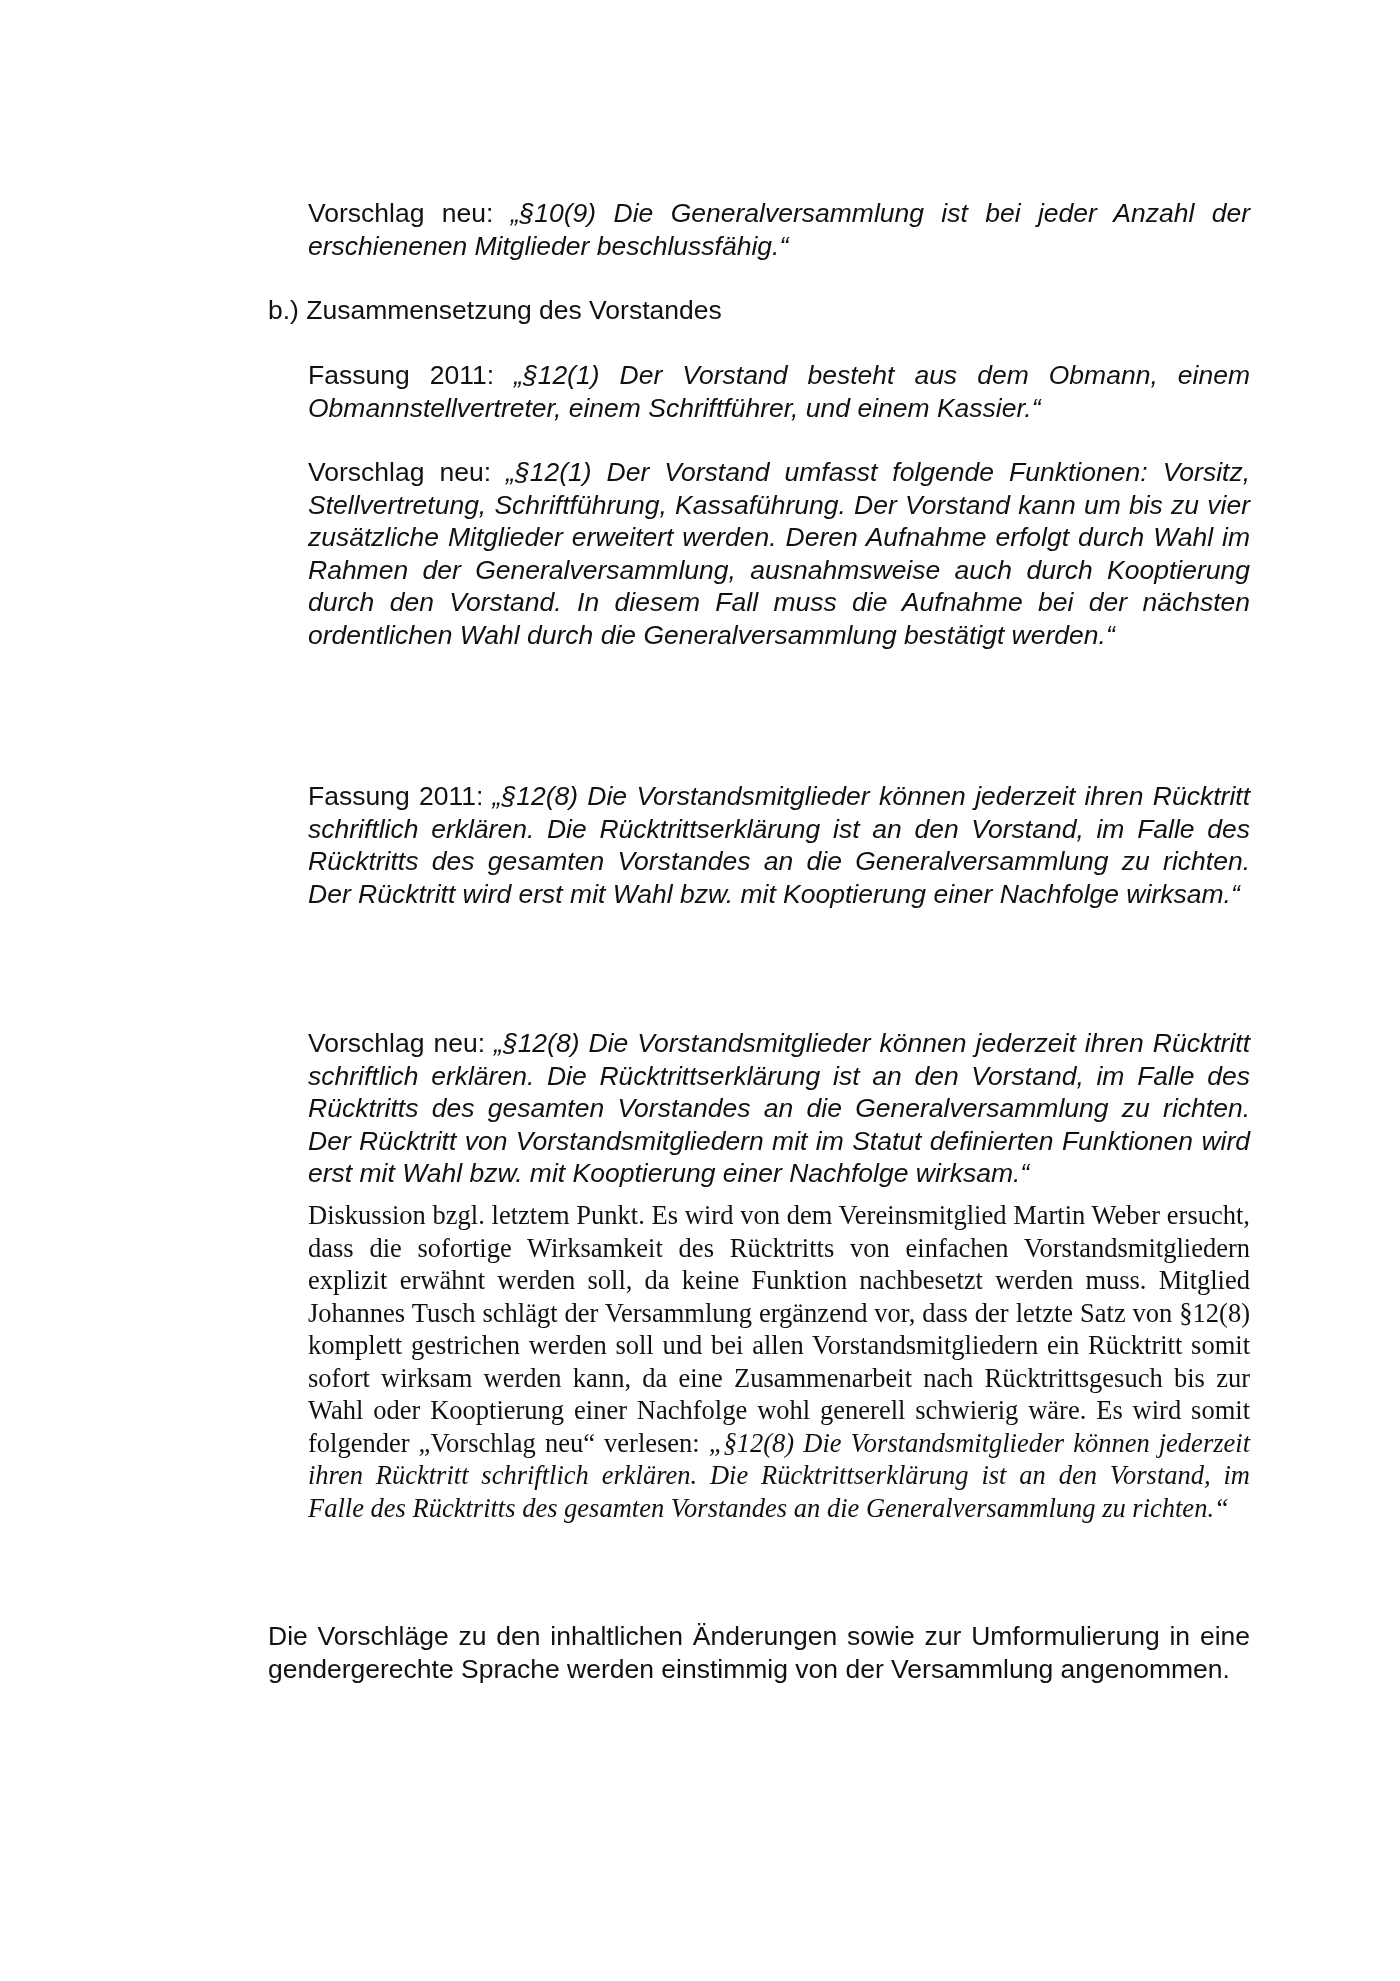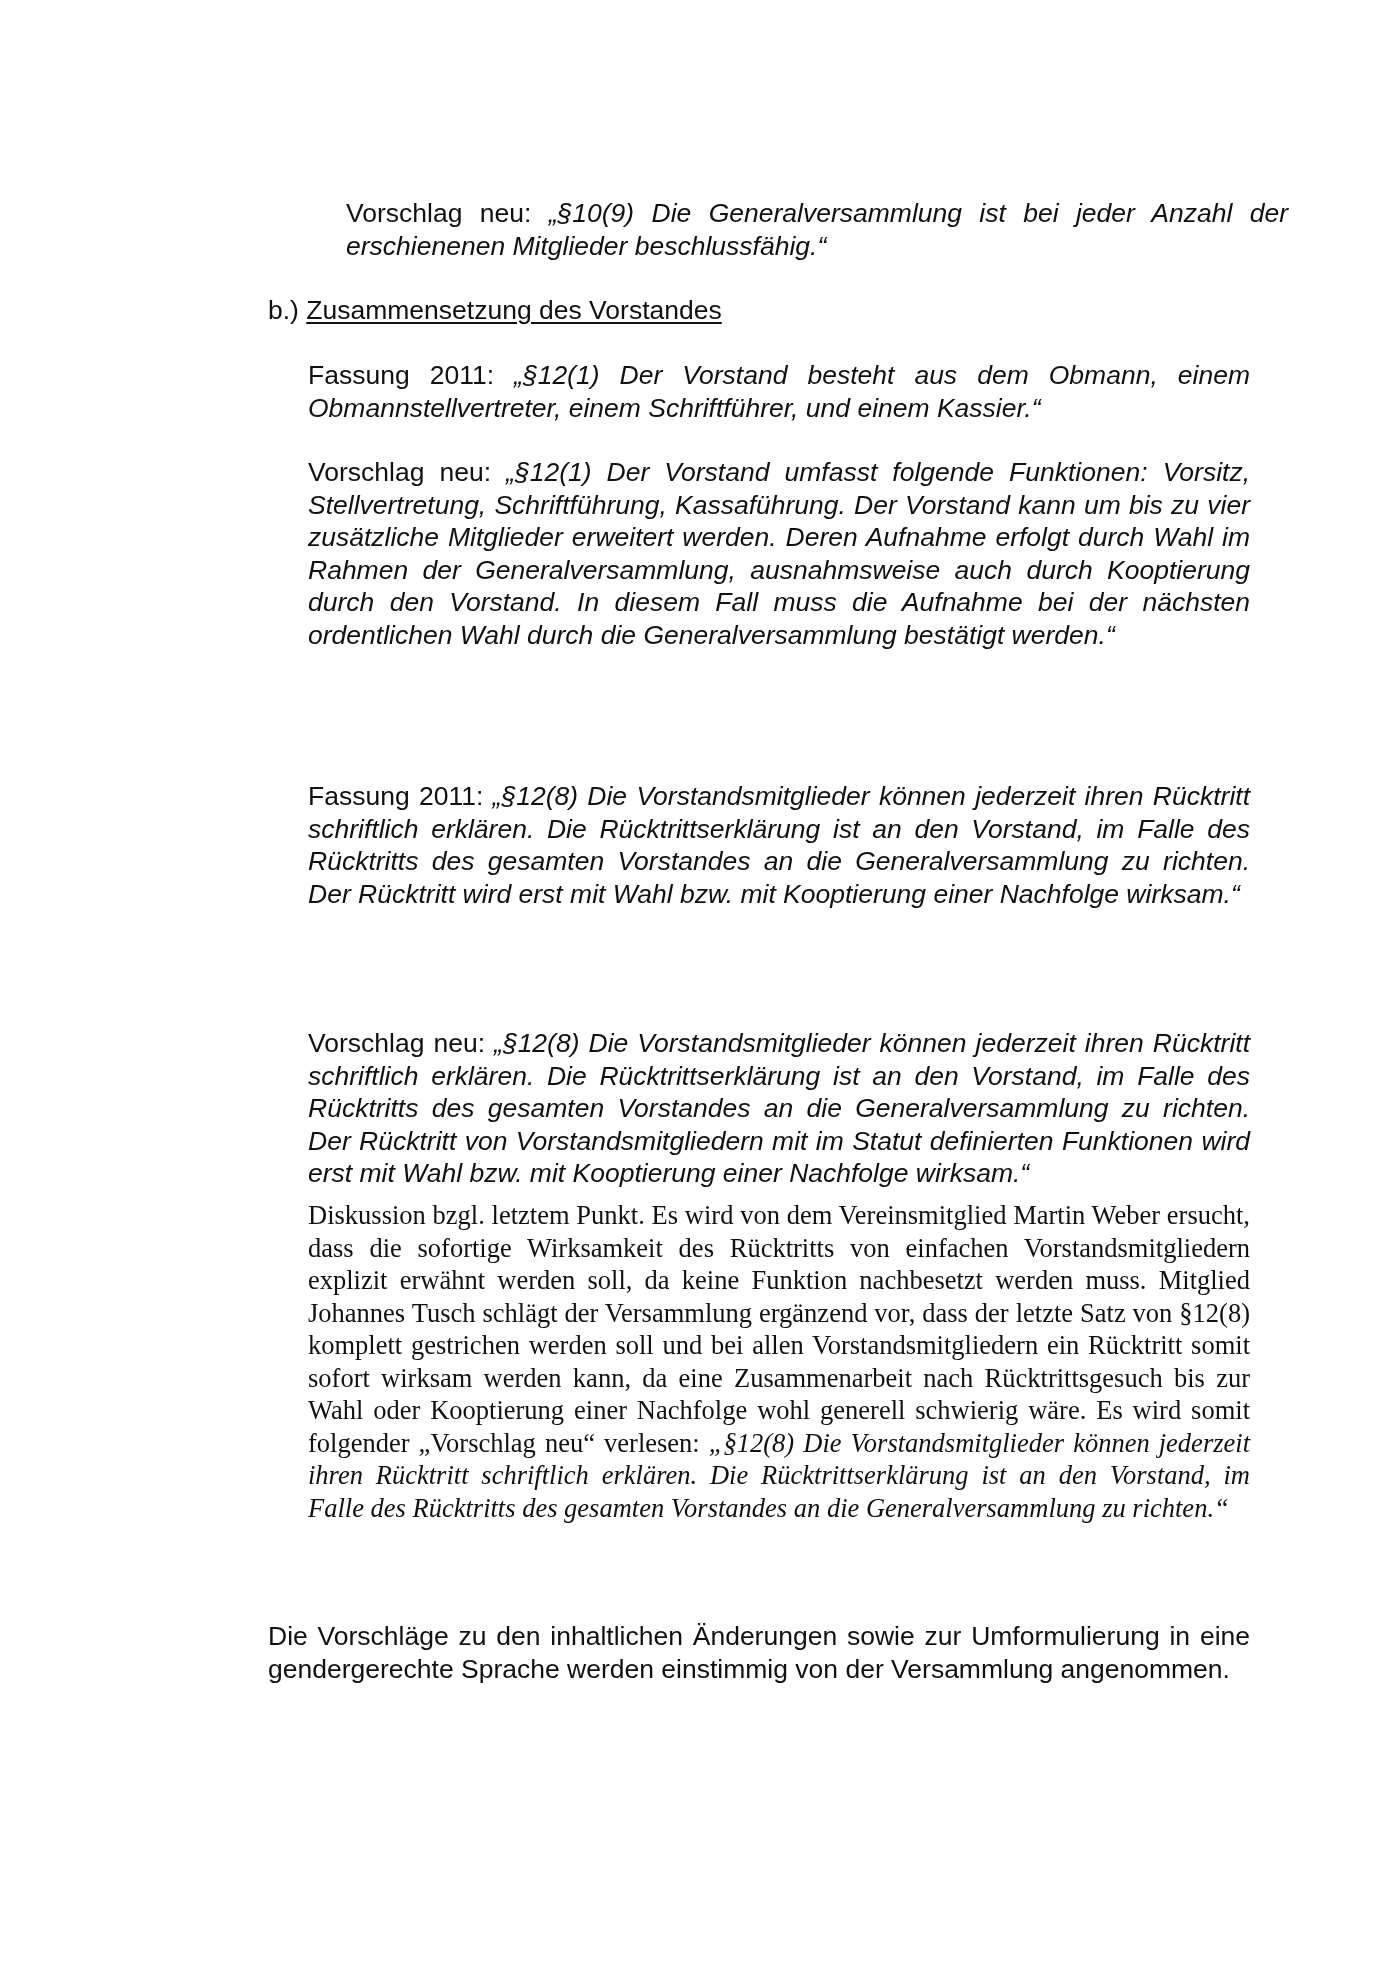--- a/index.html
+++ b/index.html
@@ -6,29 +6,29 @@
   body { width: 1400px; height: 1981px; position: relative; overflow: hidden; }
   .page {
     position: absolute; left: 0; top: 0; width: 1400px; height: 1981px;
     font-family: "Liberation Sans", sans-serif; color: #111;
     font-size: 26.5px; line-height: 32.5px;
   }
   .block { position: absolute; text-align: justify; text-align-last: left; }
   .indent { left: 308px; width: 942px; }
   .outer { left: 268px; width: 982px; }
   .heading { position: absolute; left: 268px; white-space: nowrap; }
-  .heading .u { text-decoration: underline; text-underline-offset: 3px; text-decoration-thickness: 1.5px; }
+  .heading .u { text-underline-offset: 3px; text-decoration-thickness: 1.5px; }
   i { font-style: italic; }
 </style>
 </head>
 <body>
 
 <div class="page">
 
-  <div class="block indent" style="top:197px;margin-left:38px;">
+  <div class="block indent" style="top:197px;">
     <span>Vorschlag neu: </span><i>„§10(9) Die Generalversammlung ist bei jeder Anzahl der erschienenen Mitglieder beschlussfähig.“</i>
   </div>
 
   <div class="heading" style="top:294px;">
     <span>b.) </span><span class="u">Zusammensetzung des Vorstandes</span>
   </div>
 
   <div class="block indent" style="top:359px;">
     <span>Fassung 2011: </span><i>„§12(1) Der Vorstand besteht aus dem Obmann, einem Obmannstellvertreter, einem Schriftführer, und einem Kassier.“</i>
   </div>

